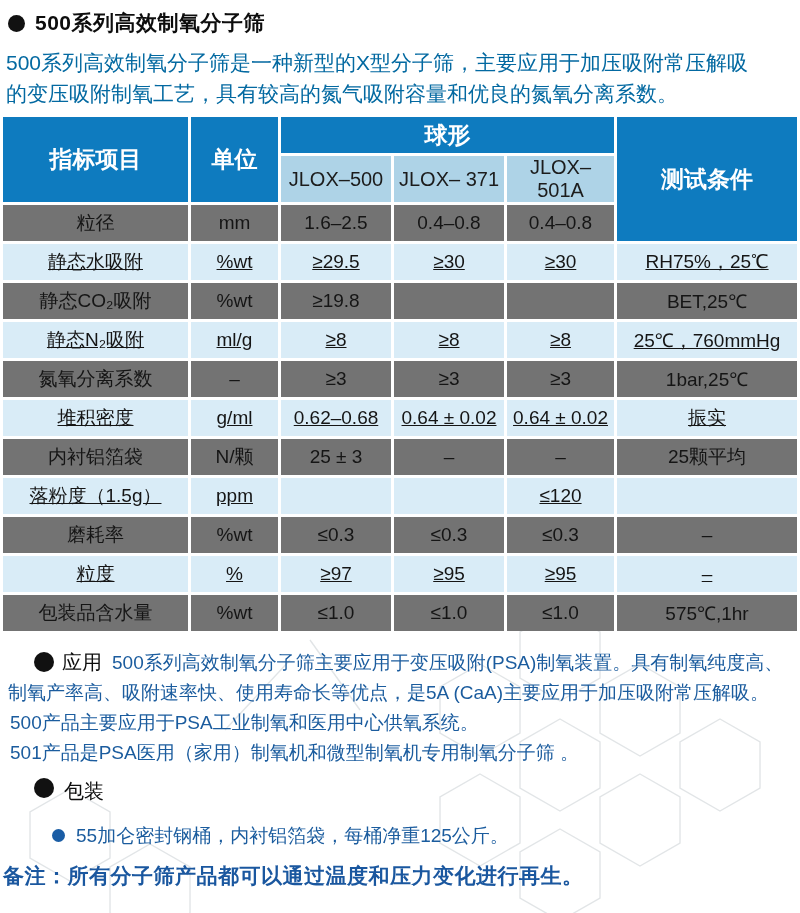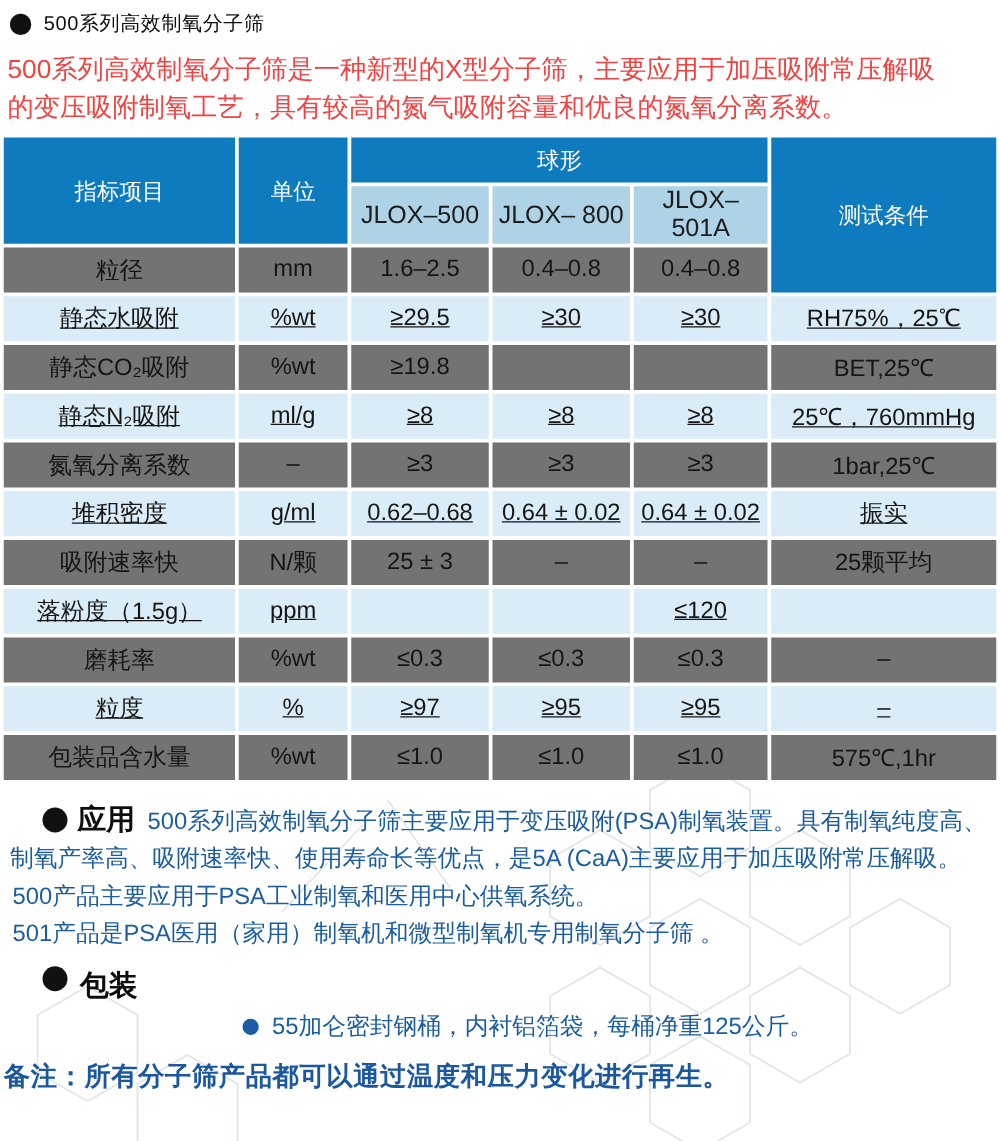--- a/index.html
+++ b/index.html
@@ -7,45 +7,45 @@
   .page {
     position:relative; width:800px; height:913px; margin:0 auto;
     background:#ffffff; overflow:hidden;
   }
   .watermark { position:absolute; left:0; top:600px; width:800px; height:313px; z-index:0; opacity:.65; }
   .content { position:relative; z-index:1; }
 
   
   .title-row { display:flex; align-items:center; padding:9px 0 0 8px; }
   .black-bullet { display:inline-block; width:17px; height:17px; border-radius:50%; background:#111; margin-right:10px; flex:0 0 auto; }
-  .page-title { font-size:16px; font-weight:normal; color:#0d0d0d; letter-spacing:.5px; }
-
-  
-  .intro { margin:10px 16px 0 6px; color:#ef4444; font-size:21px; line-height:31px; }
+  .page-title { font-size:21px; font-weight:bold; color:#0d0d0d; letter-spacing:.5px; }
+
+  
+  .intro { margin:10px 16px 0 6px; color:#0369a1; font-size:21px; line-height:31px; }
 
   
   table.spec { width:800px; margin-top:5px; border-collapse:separate; border-spacing:3px; table-layout:fixed; }
   table.spec th, table.spec td { text-align:center; vertical-align:middle; overflow:hidden; }
-  th.head { background:#0e7bbf; color:#ffffff; font-size:18px; font-weight:normal; height:36px; }
+  th.head { background:#0e7bbf; color:#ffffff; font-size:23px; font-weight:bold; height:36px; }
   th.sub  { background:#aed3e7; color:#1c1c1c; font-size:20px; font-weight:normal; height:38px; }
   td { font-size:19px; color:#151515; height:36px; }
   tr.medium td { background:#737373; }
   tr.light  td { background:#d9ecf7;text-decoration:underline; }
 
   
   .section { position:relative; }
   .app { margin:13px 8px 0 8px; font-size:19px; line-height:30px; color:#1b5c9e; }
   .app .black-bullet { width:20px; height:20px; vertical-align:-3px; margin-left:26px; margin-right:8px; }
-  .sec-label { font-size:23px; font-weight:bold; color:#0d0d0d; margin-right:10px; }
+  .sec-label { font-size:20px; font-weight:normal; color:#0d0d0d; margin-right:10px; }
   .app-line { margin-left:2px; }
 
   .pack { margin:10px 8px 0 8px; }
   .pack-head { display:flex; align-items:flex-start; }
   .pack-head .black-bullet { width:20px; height:20px; margin-left:26px; }
-  .pack-item { display:flex; align-items:center; margin:4px 0 0 44px; color:#1b5c9e; font-size:19px; line-height:27px;justify-content:center; }
+  .pack-item { display:flex; align-items:center; margin:17px 0 0 44px; color:#1b5c9e; font-size:19px; line-height:27px; }
   .blue-bullet { display:inline-block; width:13px; height:13px; border-radius:50%; background:#1a5da5; margin-right:11px; flex:0 0 auto; }
 
   .notes { margin:12px 3px 0 3px; color:#1a579f; font-weight:bold; }
   .note-line { font-size:21px; line-height:30px; letter-spacing:.5px; }
 </style>
 </head>
 <body>
 
 <div class="page">
 
@@ -91,21 +91,21 @@
       </colgroup>
       <tbody>
         <tr>
           <th class="head" rowspan="2">指标项目</th>
           <th class="head" rowspan="2">单位</th>
           <th class="head" colspan="3">球形</th>
           <th class="head" rowspan="3">测试条件</th>
         </tr>
         <tr>
           <th class="sub">JLOX–500</th>
-          <th class="sub">JLOX– 800</th>
+          <th class="sub">JLOX– 371</th>
           <th class="sub">JLOX–501A</th>
         </tr>
 
         <tr class="medium">
           <td>粒径</td>
           <td>mm</td>
           <td>1.6–2.5</td>
           <td>0.4–0.8</td>
           <td>0.4–0.8</td>
         </tr>
@@ -143,21 +143,21 @@
         </tr>
         <tr class="light">
           <td>堆积密度</td>
           <td>g/ml</td>
           <td>0.62–0.68</td>
           <td>0.64 ± 0.02</td>
           <td>0.64 ± 0.02</td>
           <td>振实</td>
         </tr>
         <tr class="medium">
-          <td>吸附速率快</td>
+          <td>内衬铝箔袋</td>
           <td>N/颗</td>
           <td>25 ± 3</td>
           <td>–</td>
           <td>–</td>
           <td>25颗平均</td>
         </tr>
         <tr class="light">
           <td>落粉度（1.5g）</td>
           <td>ppm</td>
           <td></td>

